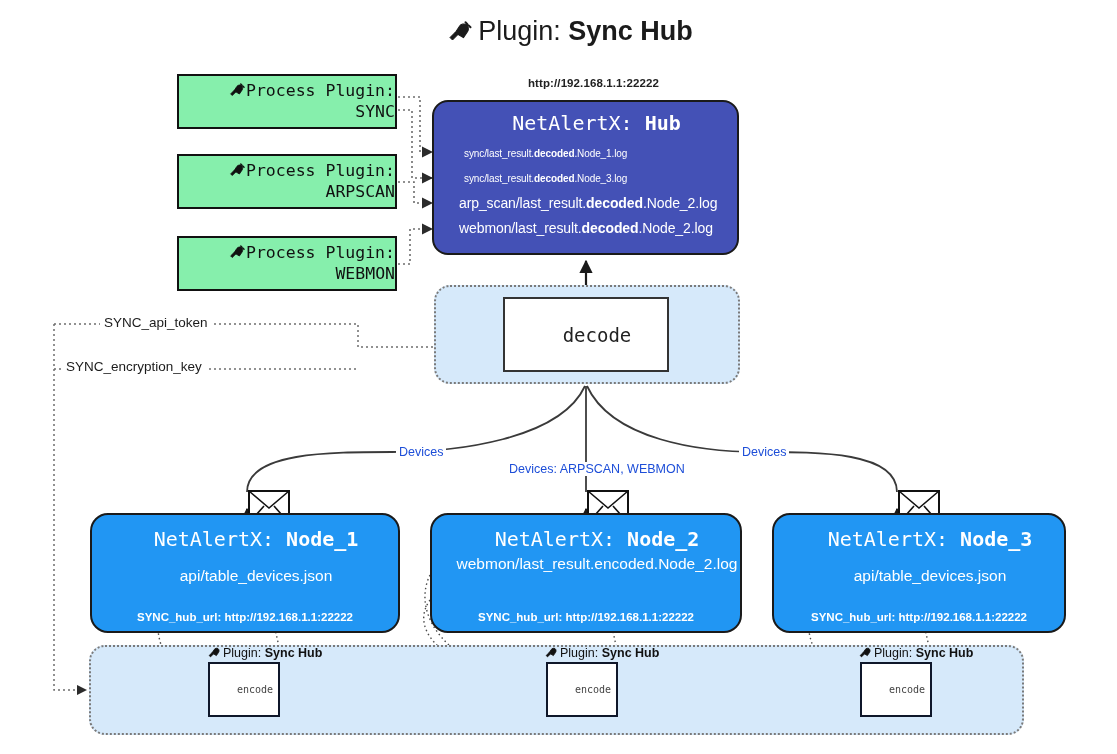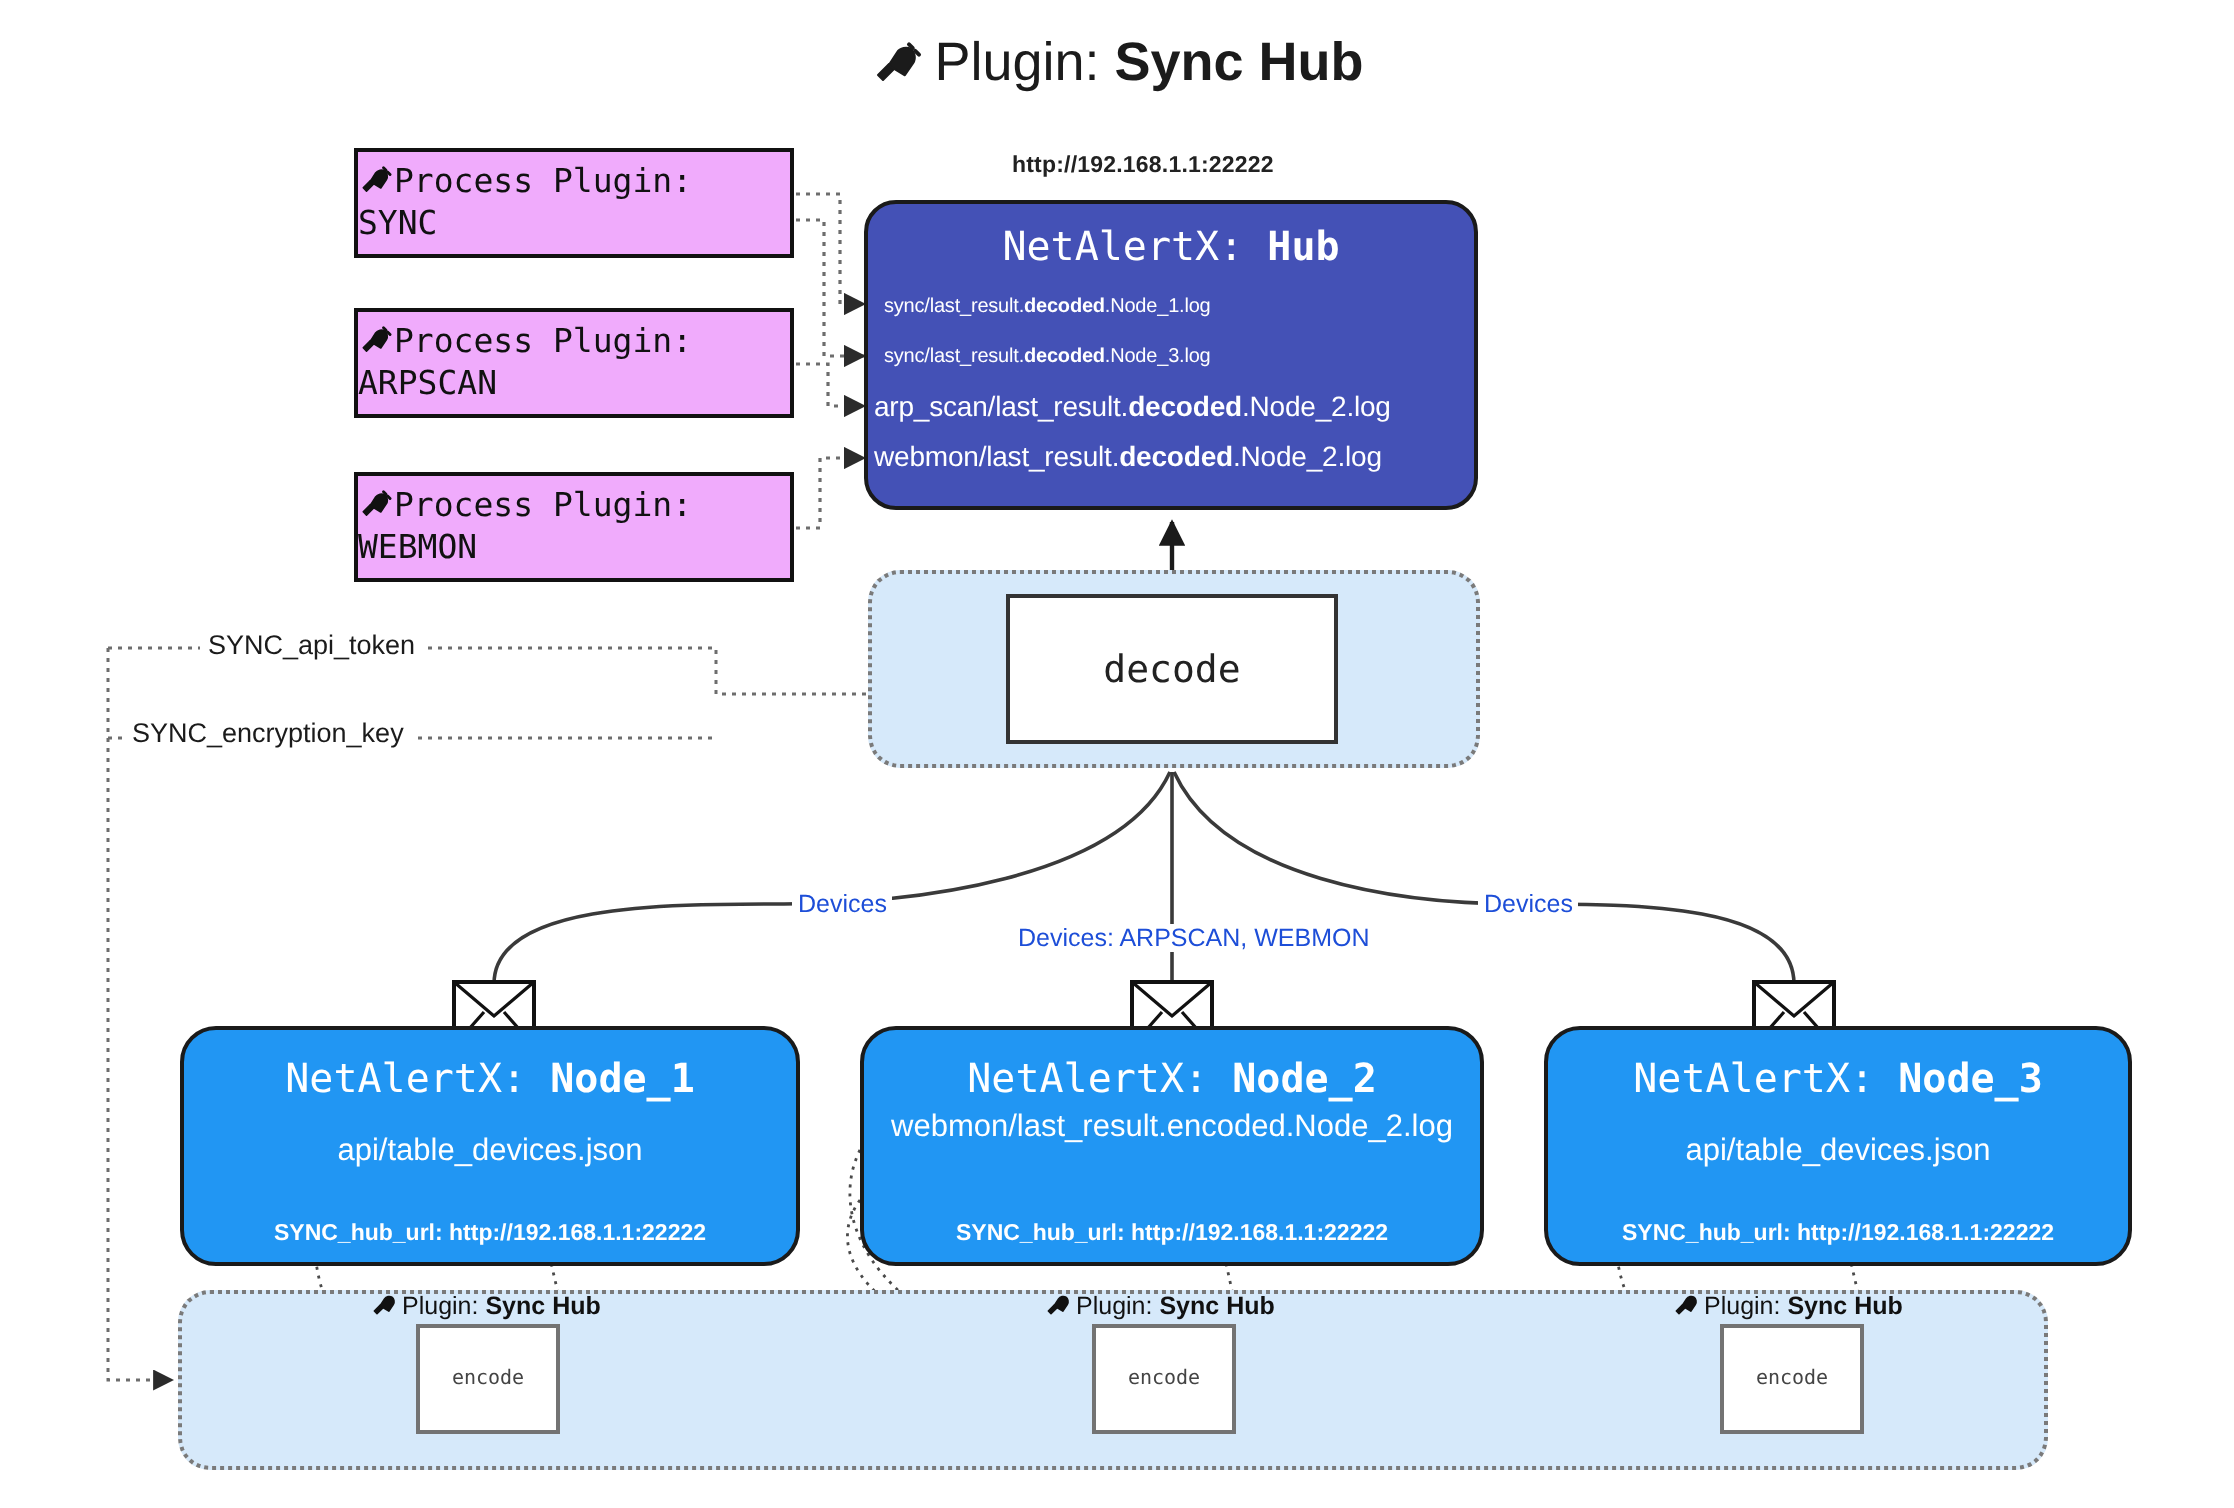--- a/index.html
+++ b/index.html
@@ -13,40 +13,40 @@
   #stage {
     position: relative;
     width: 1117px; height: 754px;
     background: #ffffff;
   }
   svg.layer {
     position: absolute; left: 0; top: 0;
     width: 1117px; height: 754px;
     pointer-events: none;
   }
-  .abs { position: absolute; }
+  .abs { position: absolute; padding-left: 22px; }
 
   
   #title {
     left: 0; top: 16px; width: 1117px;
     text-align: center;
     font-size: 27px;
     color: #1b1b1b;
     white-space: nowrap;
   }
   #title .plug { font-size: 25px; margin-right: 6px; vertical-align: -2px; display:inline-block; }
   #title .bold { font-weight: bold; }
 
   
   .proc-box {
     width: 220px; height: 55px;
     border: 2px solid #111;
-    background: #f0abfc;
+    background: #86efac;
     display: flex; flex-direction: column;
-    align-items: flex-start; justify-content: center;
+    align-items: flex-end; justify-content: center;
     font-family: "DejaVu Sans Mono", "Liberation Mono", monospace;
     font-size: 16.5px;
     color: #111;
     line-height: 1.25;
   }
   .proc-box .l1 { display: flex; align-items: center; white-space: nowrap; }
   .proc-box .l1 .plug { font-size: 15px; margin-right: 1px; }
 
   
   #hub-url {
@@ -96,21 +96,21 @@
     background: #fff;
     border: 2px solid #333;
     display: flex; align-items: center; justify-content: center;
     font-family: "DejaVu Sans Mono", "Liberation Mono", monospace;
     font-size: 19px; color: #222;
   }
   #bottom-wrap { left: 89px; top: 645px; width: 935px; height: 90px; }
   .encode {
     width: 72px; height: 55px;
     background: #fff;
-    border: 2px solid #737373;
+    border: 2px solid #0f172a;
     display: flex; align-items: center; justify-content: center;
     font-family: "DejaVu Sans Mono", "Liberation Mono", monospace;
     font-size: 10px; color: #444;
   }
   .plugin-lbl {
     font-size: 12.5px; color: #111; white-space: nowrap;
     display: flex; align-items: center;
   }
   .plugin-lbl .plug { font-size: 12px; margin-right: 2px; }
   .plugin-lbl .b { font-weight: bold; }

